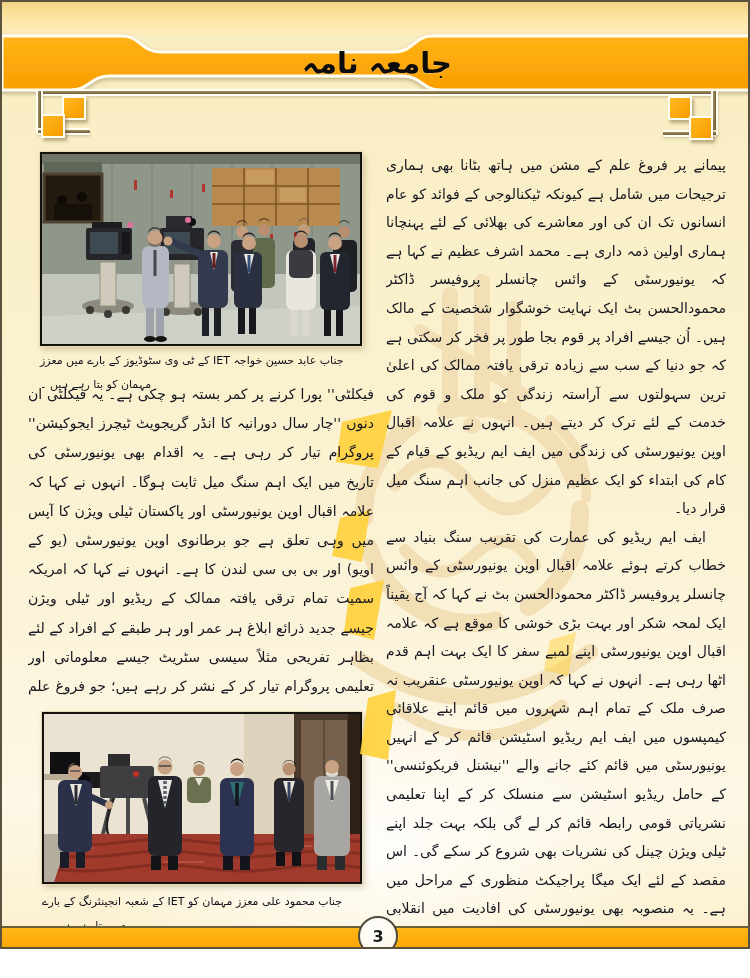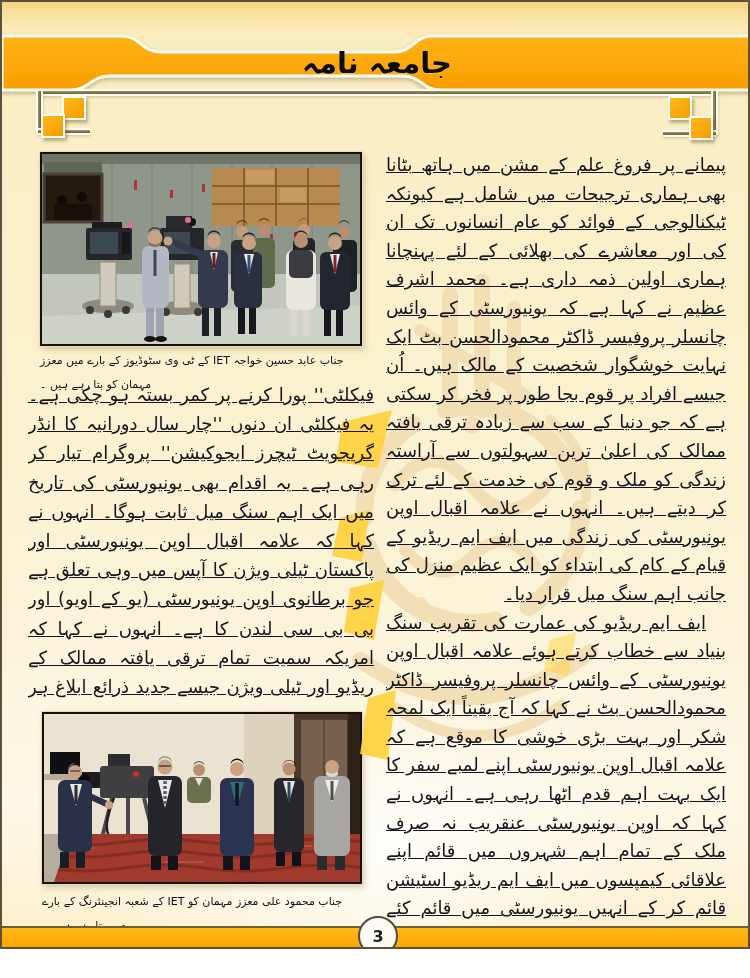--- a/index.html
+++ b/index.html
@@ -54,24 +54,23 @@
     font-size:11px;line-height:24px;
     color:#10101c;text-align:left;
     direction:rtl;
   }
   
   .col{
     position:absolute;
     direction:rtl;
     text-align:justify;
     color:#15151f;
-    font-size:18px;
+    font-size:14px;
     overflow:hidden;
     z-index:2;
-    text-decoration:underline;
   }
   .col p{margin:0;}
   .col p + p{text-indent:20px;}
   .col-right{left:384px;top:149px;width:340px;height:776px;line-height:28.6px;}
   .col-left{left:26px;top:378px;width:346px;height:326px;line-height:29.2px;}
   
   .watermark{position:absolute;left:298px;top:258px;width:370px;height:520px;z-index:1;pointer-events:none;}
   
   .footer-band{
     position:absolute;left:0;top:924px;width:100%;height:22px;

